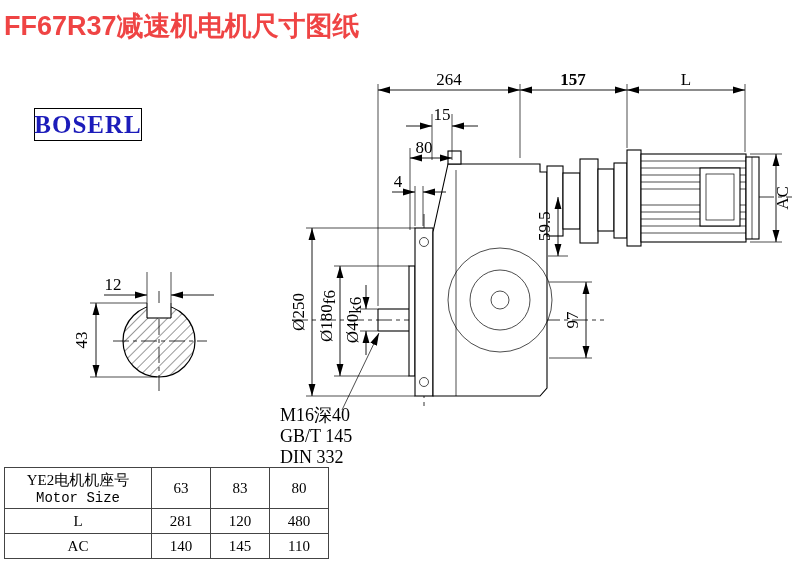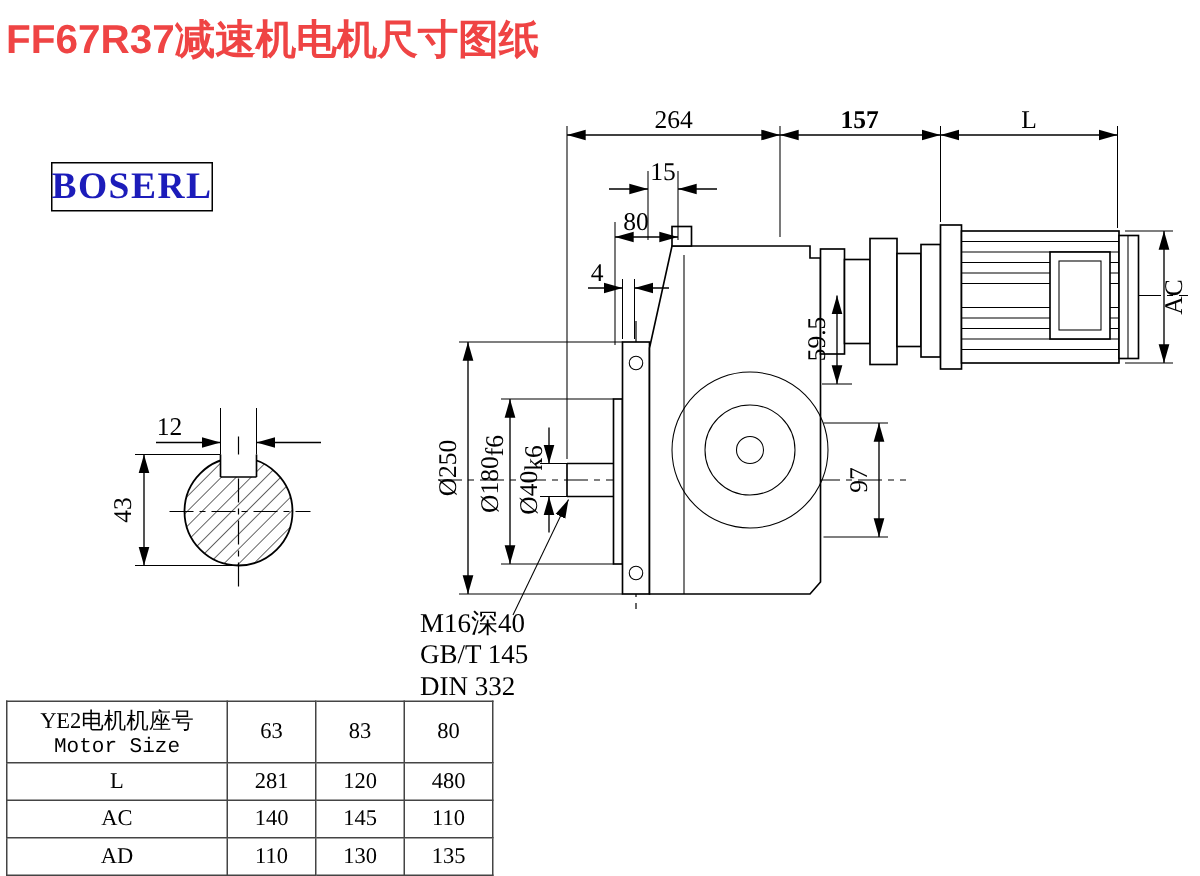--- a/index.html
+++ b/index.html
@@ -246,20 +246,14 @@
     <td class="cv">281</td>
     <td class="cv">120</td>
     <td class="cv">480</td>
   </tr>
   <tr>
     <td class="c0">AC</td>
     <td class="cv">140</td>
     <td class="cv">145</td>
     <td class="cv">110</td>
   </tr>
-  <tr>
-    <td class="c0">AD</td>
-    <td class="cv">110</td>
-    <td class="cv">130</td>
-    <td class="cv">135</td>
-  </tr>
 </tbody>
   </table>
 
 </body></html>

